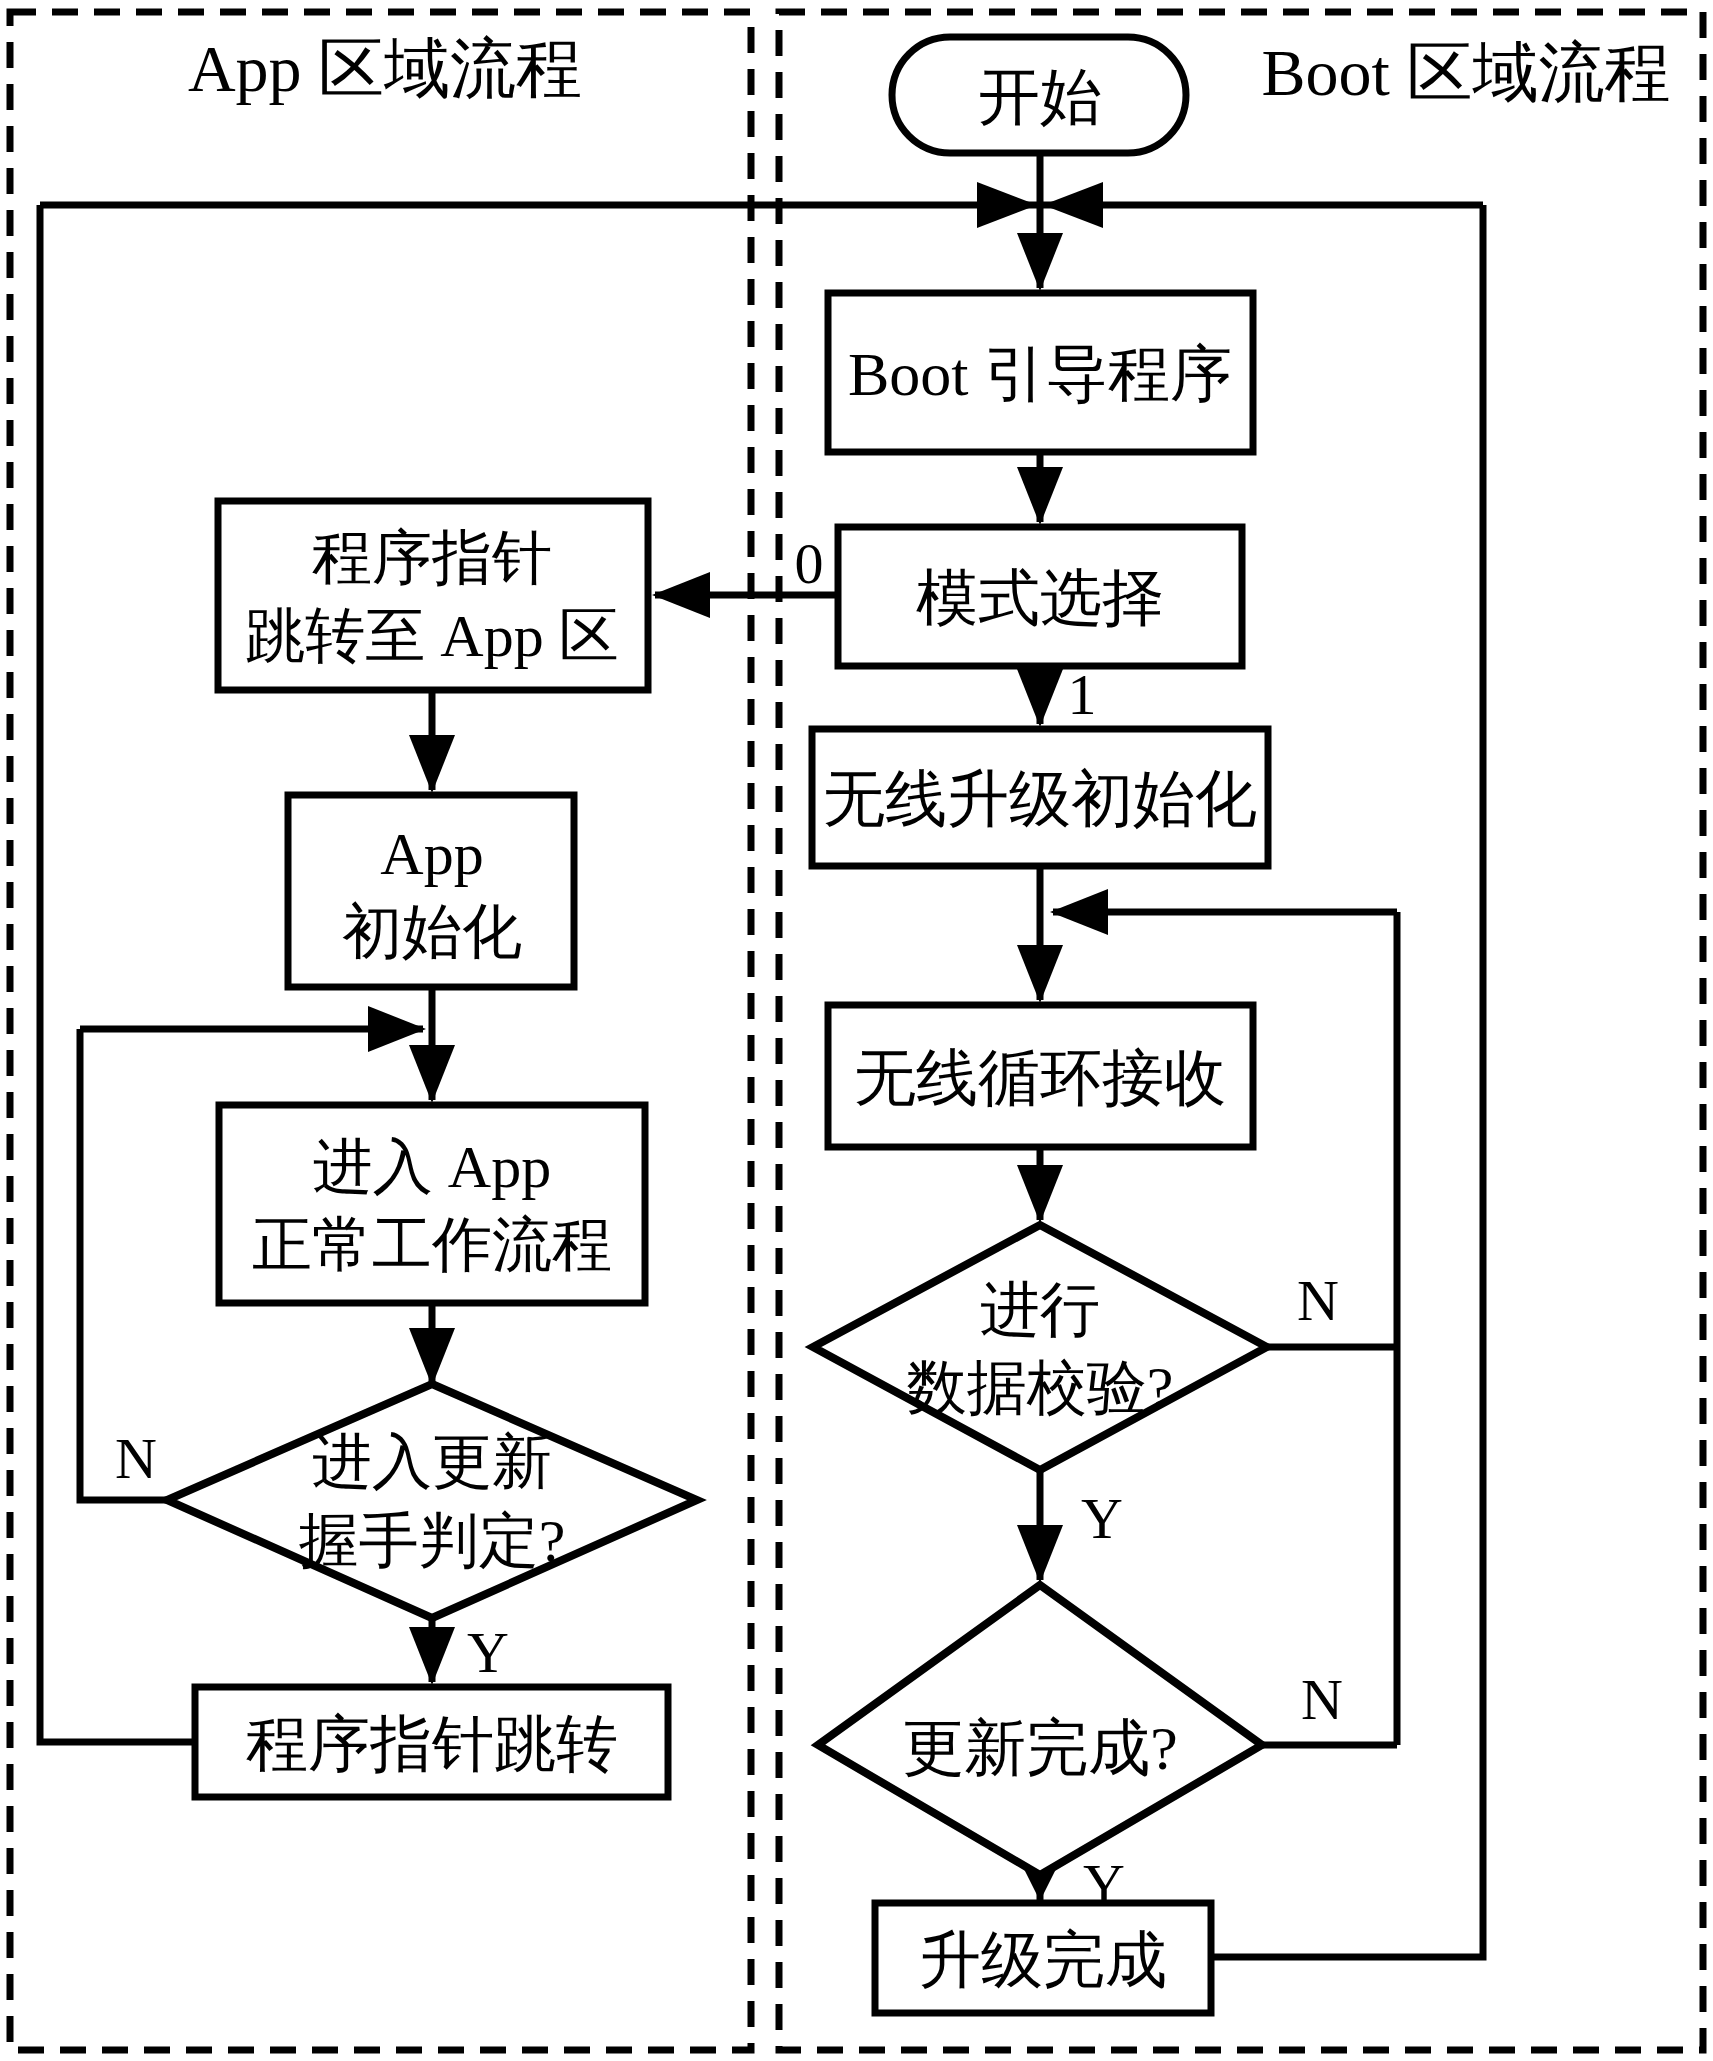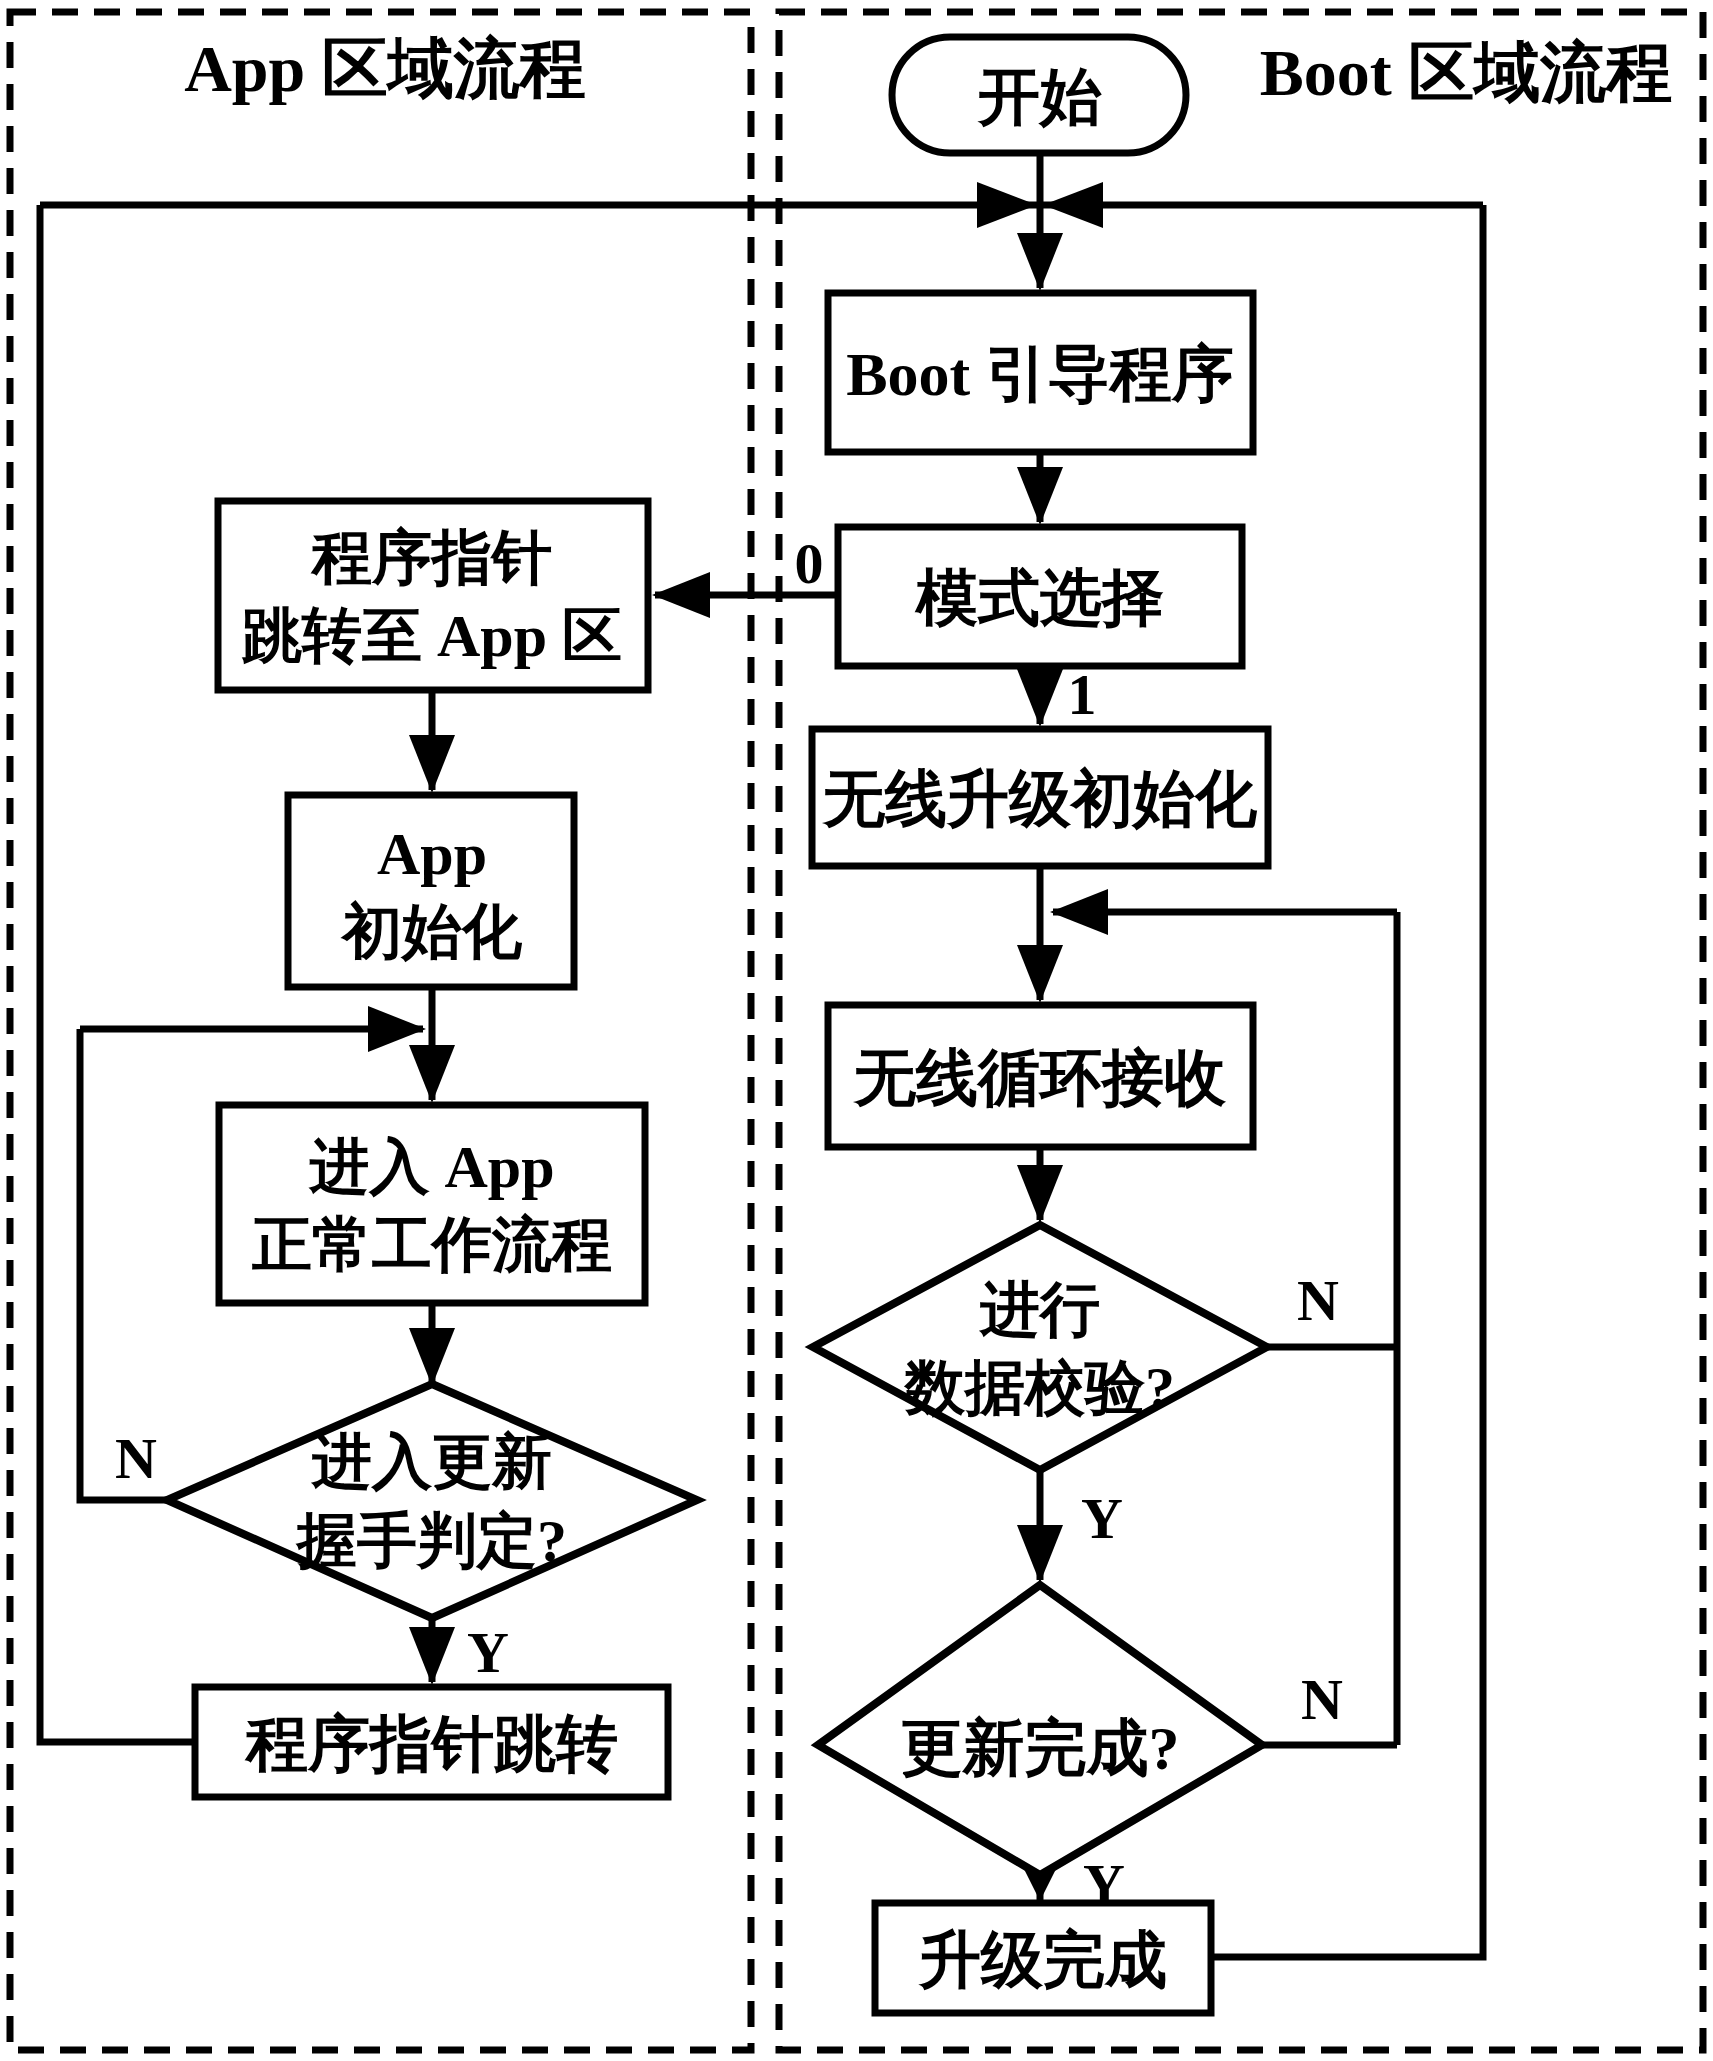--- a/index.html
+++ b/index.html
@@ -1,16 +1,16 @@
 <!DOCTYPE html>
 <html><head>
 <meta charset="utf-8">
 <style>
   html,body{margin:0;padding:0;background:#ffffff;}
-  .stage{width:1713px;height:2061px;position:relative;background:#ffffff;font-weight:bold;}
+  .stage{width:1713px;height:2061px;position:relative;background:#ffffff;}
   svg{display:block;}
   .flow-text{
     font-family:"Liberation Serif","DejaVu Serif",serif;
     fill:#000000;
     text-anchor:middle;
     dominant-baseline:central;
   }
   .title-text{font-size:66px;}
   .node-text{font-size:62px;}
   .node-text-sm{font-size:60px;}

